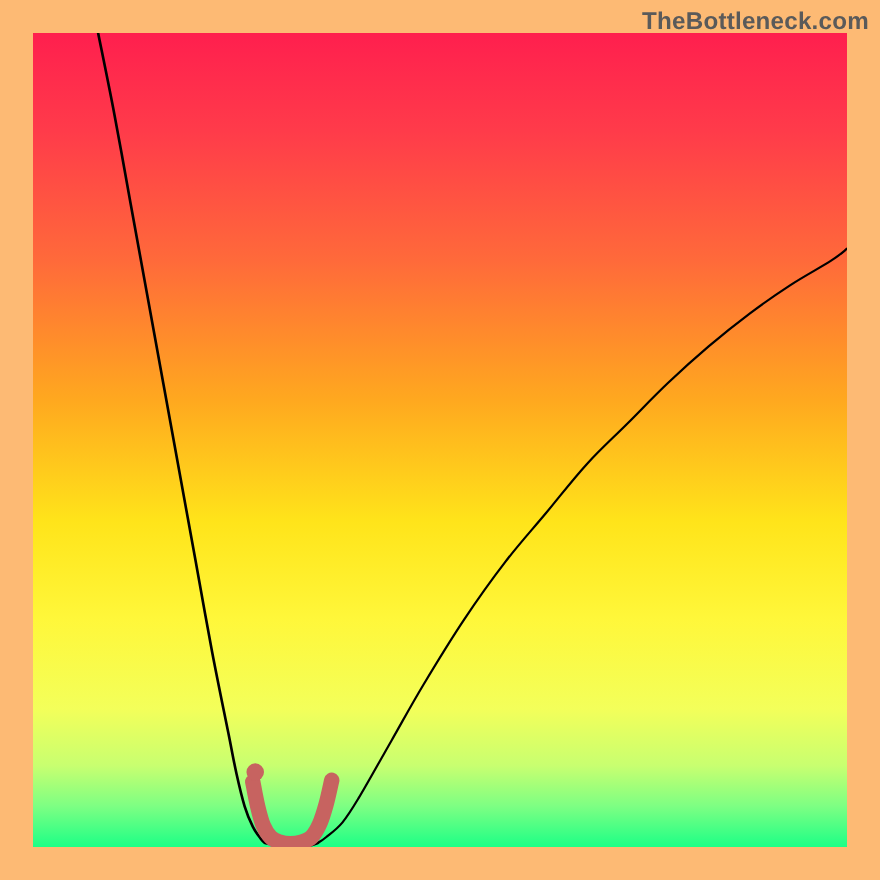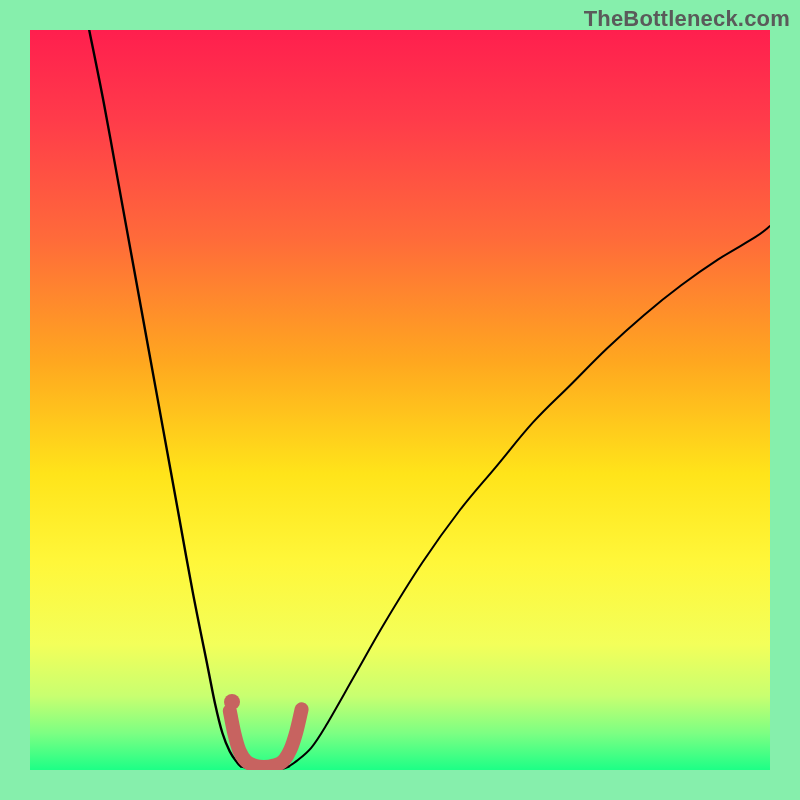--- a/index.html
+++ b/index.html
@@ -10,21 +10,21 @@
     background: #000;
     overflow: hidden;
     font-family: Arial, Helvetica, sans-serif;
   }
   .frame {
     position: absolute;
     left: 0;
     top: 0;
     width: 800px;
     height: 800px;
-    background: #86efac;
+    background: #fdba74;
   }
   .plot-area {
     position: absolute;
     left: 30px;
     top: 30px;
     width: 740px;
     height: 740px;
   }
   .gradient {
     position: absolute;

